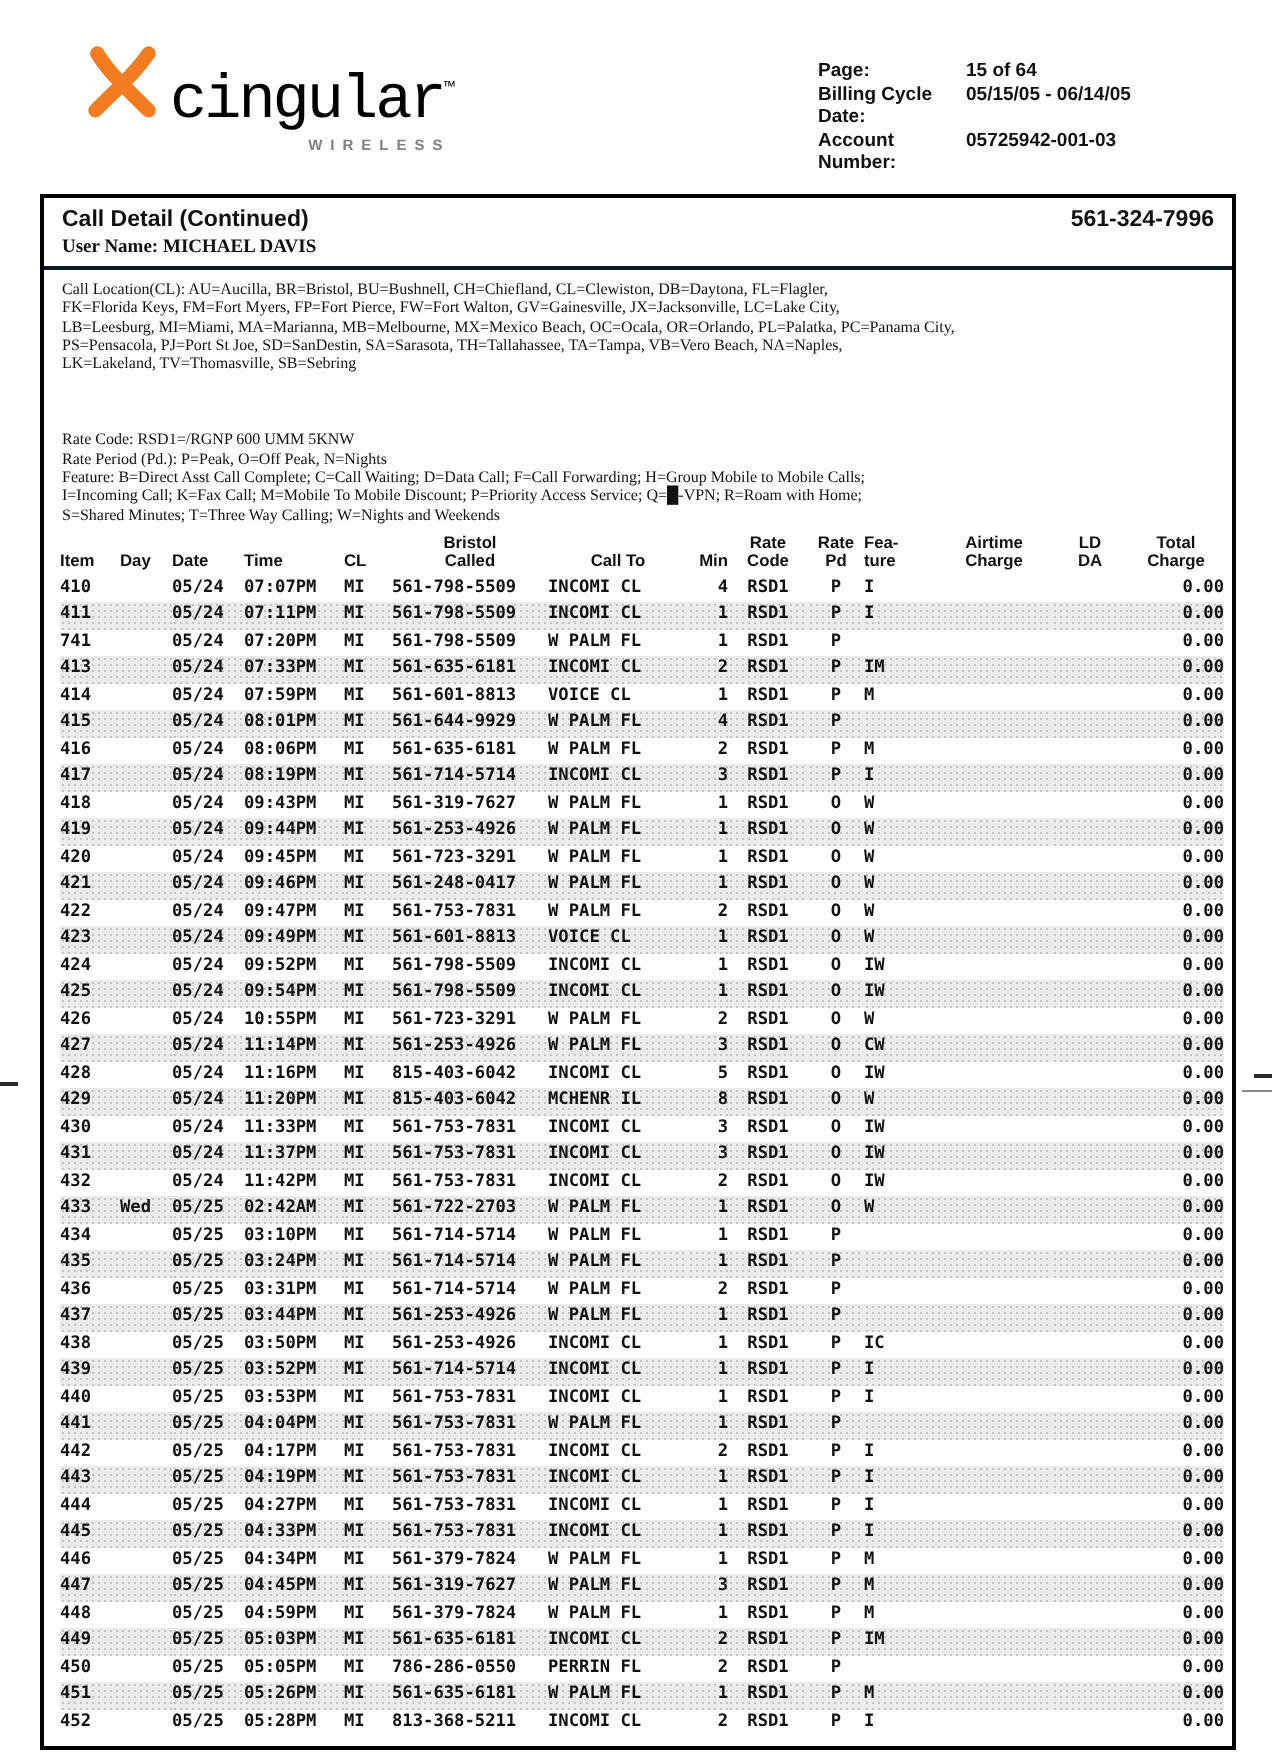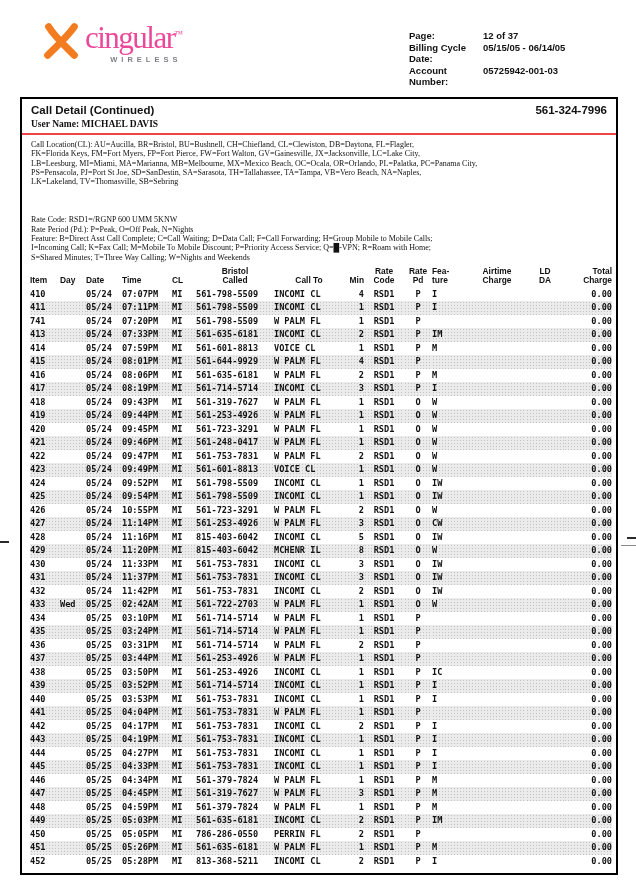--- a/index.html
+++ b/index.html
@@ -3,32 +3,32 @@
 <meta charset="utf-8">
 <style>
   * { margin:0; padding:0; box-sizing:border-box; }
   html,body { background:#ffffff; }
   body { width:636px; height:880px; position:relative; font-family:"Liberation Sans",sans-serif; color:#111; overflow:hidden; }
 
   
   .logo { position:absolute; left:42px; top:18px; display:flex; align-items:flex-start; }
   .logo-x { width:38px; height:40px; margin-right:5px; margin-top:3px; }
   .logo-stack { display:flex; flex-direction:column; }
-  .logo-word { font-size:31px; line-height:32px; color:#ec4899; letter-spacing:-1.5px; font-family:Liberation Serif, serif; }
+  .logo-word { font-size:31px; line-height:32px; color:#000000; letter-spacing:-1.5px; font-family:Liberation Mono, monospace;margin-top:11px; }
   .logo-tm { font-size:9px; vertical-align:super; letter-spacing:0; }
   .logo-sub { font-size:7.5px; letter-spacing:4px; color:#7e8083; text-align:right; font-weight:bold; margin-top:1px; padding-right:2px; }
 
   
   .meta { position:absolute; left:385px; top:30px; font-size:9.5px; font-weight:bold; }
   .meta-row { display:flex; line-height:11.5px; }
   .meta-label { width:98px;padding-left:24px; }
 
   
   .main-box { position:absolute; left:20px; top:97px; width:598px; height:778px; border:2px solid #000; background:#fff; }
-  .box-header { padding:5px 9px 4px 9px; border-bottom:2px solid #ef4444; }
+  .box-header { padding:5px 9px 4px 9px; border-bottom:2px solid #0f172a; }
   .box-title-row { display:flex; justify-content:space-between; align-items:baseline; font-size:11.5px; font-weight:bold; }
   .user-name { font-size:9.5px; font-weight:bold; margin-top:3px; font-family:"Liberation Serif","DejaVu Serif",serif; }
 
   .legend { margin:5px 9px 0 9px; font-family:"Liberation Serif","DejaVu Serif",serif; font-size:8px; line-height:9.3px; white-space:pre-line; color:#111; }
   .rates  { margin:29px 9px 0 9px; font-family:"Liberation Serif","DejaVu Serif",serif; font-size:8px; line-height:9.3px; white-space:pre-line; color:#111; }
 
   
   table.calls { margin:5px 8px 0 8px; width:582px; border-collapse:collapse; table-layout:fixed;
                 font-family:"DejaVu Sans Mono","Liberation Mono",monospace; font-size:8.6px; font-weight:bold; }
   table.calls th { font-family:"Liberation Sans",sans-serif; font-size:8.4px; font-weight:bold;
@@ -47,21 +47,21 @@
   .col-call_to { width:70px; text-align:left; }
   .col-min     { width:20px; text-align:right; }
   .col-rate_code { width:40px; text-align:center; }
   .col-rate_pd { width:28px; text-align:center; }
   .col-feature { width:36px; text-align:left; padding-left:4px; }
   .col-airtime { width:58px; text-align:center; }
   .col-ld_da   { width:38px; text-align:center; }
   .col-total   { width:48px; text-align:right; padding-right:8px; }
   th.h-number, th.h-call_to { text-align:center; }
   th.h-min { text-align:right; }
-  th.h-total { text-align:right; padding-right:4px; }
+  th.h-total { padding-right:4px; }
 
   
   .crop { position:absolute; background:#2a2a2a; }
   .crop-left  { left:0;   top:541px; width:9px;  height:2px; }
   .crop-right-1 { left:627px; top:537px; width:9px; height:2px; }
   .crop-right-2 { left:621px; top:545px; width:15px; height:1px; background:#8a8a8a; }
 </style>
 </head>
 <body>
 
@@ -72,21 +72,21 @@
   </svg>
   <div class="logo-stack">
     <div class="logo-word"><span>cingular</span><sup class="logo-tm">™</sup></div>
     <div class="logo-sub">WIRELESS</div>
   </div>
 </div>
 
 <div class="meta">
   <div class="meta-row">
     <span class="meta-label">Page:</span>
-    <span class="meta-value">12 of 37</span>
+    <span class="meta-value">15 of 64</span>
   </div>
   <div class="meta-row">
     <span class="meta-label">Billing Cycle Date:</span>
     <span class="meta-value">05/15/05 - 06/14/05</span>
   </div>
   <div class="meta-row">
     <span class="meta-label">Account Number:</span>
     <span class="meta-value">05725942-001-03</span>
   </div>
 </div>

